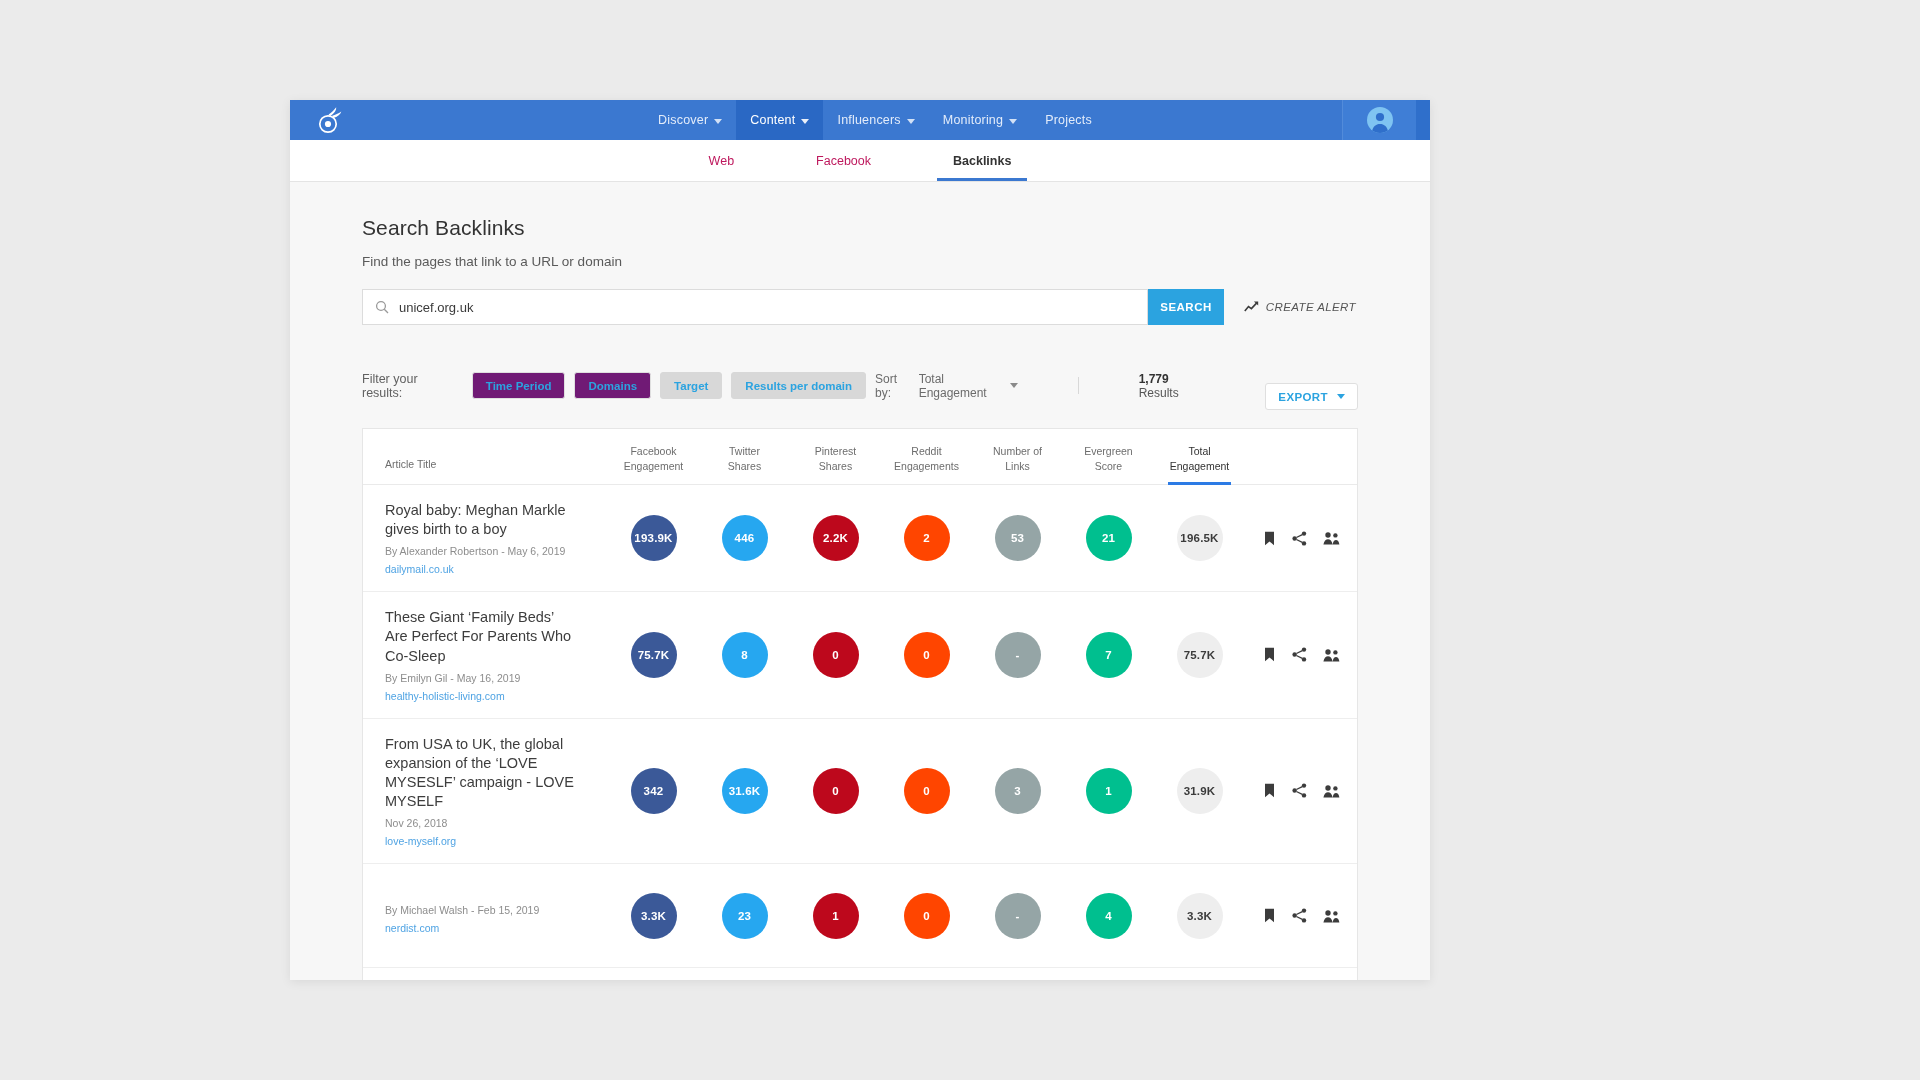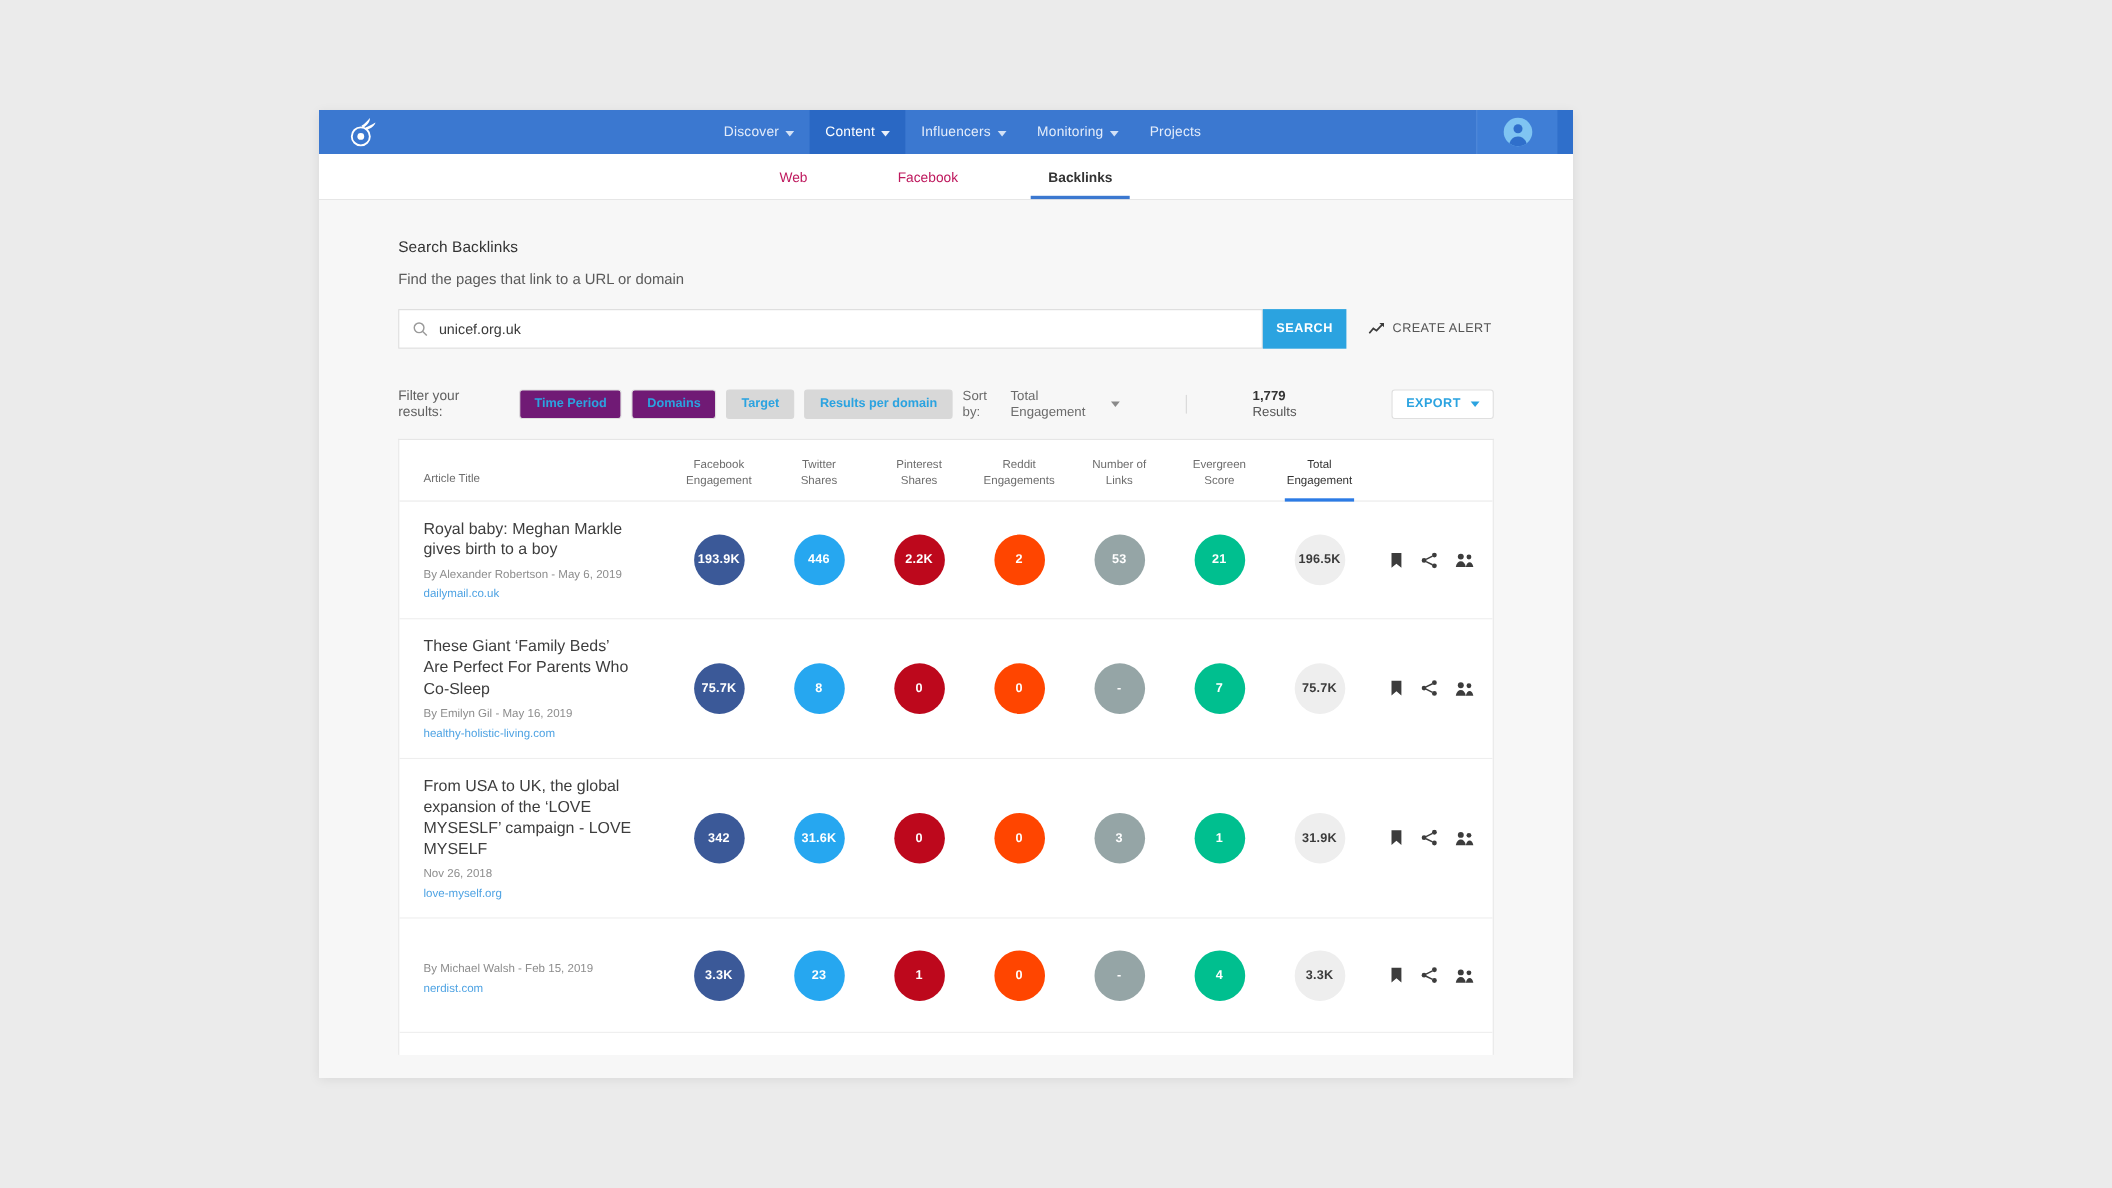--- a/index.html
+++ b/index.html
@@ -99,21 +99,21 @@
   }
 
   
   #page {
     background: #f7f7f7;
     height: calc(880px - 40px - 42px);
     padding: 34px 72px 0 72px;
     overflow: hidden;
   }
   #page-title {
-    font-size: 14px;
+    font-size: 21px;
     color: #333;
     font-weight: normal;
     letter-spacing: .1px;
   }
   #page-sub {
     margin-top: 14px;
     font-size: 13.5px;
     color: #5a5a5a;
   }
 
@@ -147,20 +147,21 @@
     letter-spacing: .5px;
     cursor: pointer;
   }
   #create-alert {
     margin-left: auto;
     display: flex; align-items: center; gap: 7px;
     color: #555; font-size: 11.5px;
     letter-spacing: .4px;
     cursor: pointer;
     padding-right: 2px;
+    font-style: italic;
   }
 
   
   #filter-row {
     margin-top: 36px;
     display: flex; align-items: center;
   }
   #filter-label { font-size: 12.5px; color: #616161; margin-right: 16px; }
   .filter-chip {
     height: 27px;
@@ -185,21 +186,21 @@
   .sep { width: 1px; height: 17px; background: #d8d8d8; margin: 0 16px; }
   #result-count { color: #555; }
   #result-count b { color: #333; }
   #export-btn {
     margin-left: 18px;
     height: 27px; padding: 0 12px;
     border: 1px solid #dfdfdf; background: #fff;
     border-radius: 3px;
     display: flex; align-items: center; gap: 9px;
     color: #2ba3e0; font-size: 11.5px; font-weight: bold;
-    letter-spacing: .4px; cursor: pointer;
+    letter-spacing: .4px; cursor: pointer; margin-top: 22px;
   }
   .chev-dark {
     width: 0; height: 0;
     border-left: 4px solid transparent;
     border-right: 4px solid transparent;
     border-top: 5px solid #8a8a8a;
   }
   .chev-blue {
     width: 0; height: 0;
     border-left: 4px solid transparent;

